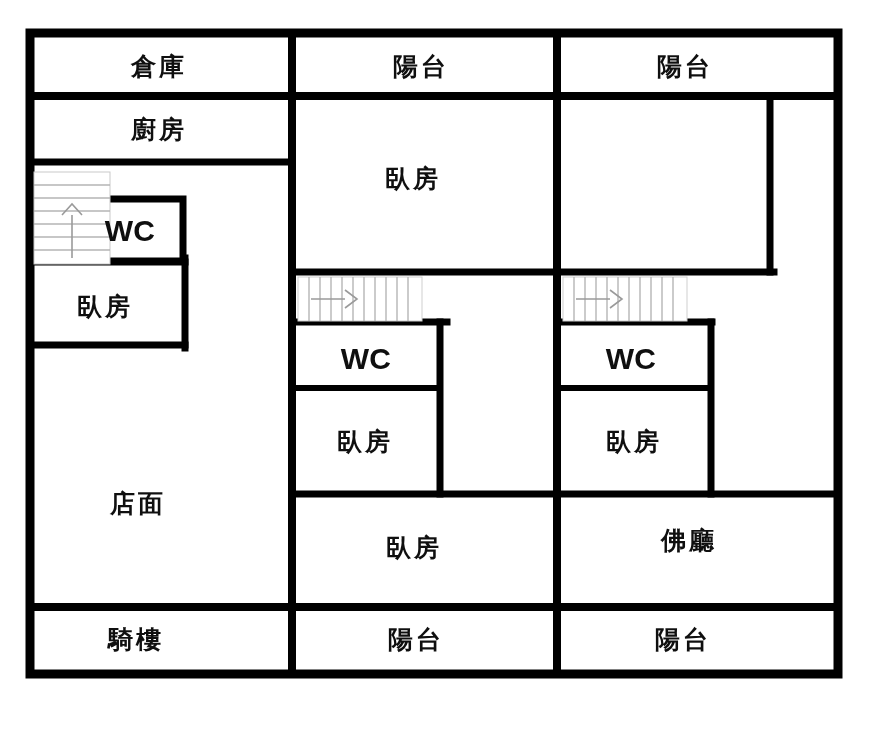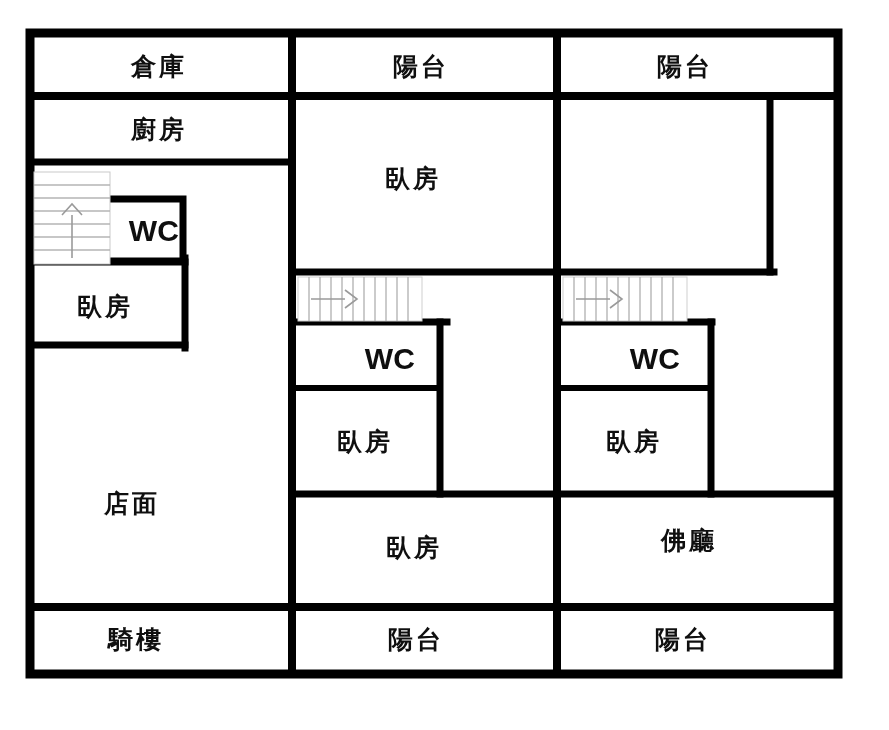--- a/index.html
+++ b/index.html
@@ -40,21 +40,20 @@
     font-family: "DejaVu Sans", "Liberation Sans", sans-serif;
     font-size: 25px;
     letter-spacing: 0.12em;
     font-weight: 700;
   }
   .room-label.latin {
     font-family: "Liberation Sans", "DejaVu Sans", sans-serif;
     font-size: 30px;
     font-weight: 600;
     letter-spacing: 0.01em;
-    margin-left: 24px;
   }
 </style>
 </head>
 <body>
 
 <div id="plan-root">
 
   <svg id="plan-svg" viewBox="0 0 889 730" xmlns="http://www.w3.org/2000/svg">
 
     <rect x="0" y="0" width="889" height="730" fill="#ffffff"></rect>
@@ -175,21 +174,21 @@
       </g>
     </g>
 
   </svg>
 
   <div id="labels-layer">
       <div class="room-label cjk" style="left: 159px; top: 66px; color: rgb(15, 15, 15);">倉庫</div>
       <div class="room-label cjk" style="left: 159px; top: 131px; color: rgb(15, 15, 15); font-family: Liberation Mono, monospace;">廚房</div>
       <div class="room-label latin" style="left: 130px; top: 231px; color: rgb(15, 15, 15);">WC</div>
       <div class="room-label cjk" style="left: 105px; top: 306px; color: rgb(15, 15, 15);">臥房</div>
-      <div class="room-label cjk" style="left: 132px; top: 503px; color: rgb(15, 15, 15);">店面</div>
+      <div class="room-label cjk" style="left: 138px; top: 503px; color: rgb(15, 15, 15);">店面</div>
       <div class="room-label cjk" style="left: 136px; top: 639px; color: rgb(15, 15, 15);">騎樓</div>
       <div class="room-label cjk" style="left: 421px; top: 66px; color: rgb(15, 15, 15);">陽台</div>
       <div class="room-label cjk" style="left: 413px; top: 178px; color: rgb(15, 15, 15);">臥房</div>
       <div class="room-label latin" style="left: 366px; top: 359px; color: rgb(15, 15, 15);">WC</div>
       <div class="room-label cjk" style="left: 365px; top: 441px; color: rgb(15, 15, 15);">臥房</div>
       <div class="room-label cjk" style="left: 414px; top: 547px; color: rgb(15, 15, 15);">臥房</div>
       <div class="room-label cjk" style="left: 416px; top: 639px; color: rgb(15, 15, 15);">陽台</div>
       <div class="room-label cjk" style="left: 685px; top: 66px; color: rgb(15, 15, 15);">陽台</div>
       <div class="room-label latin" style="left: 631px; top: 359px; color: rgb(15, 15, 15);">WC</div>
       <div class="room-label cjk" style="left: 634px; top: 441px; color: rgb(15, 15, 15);">臥房</div>

